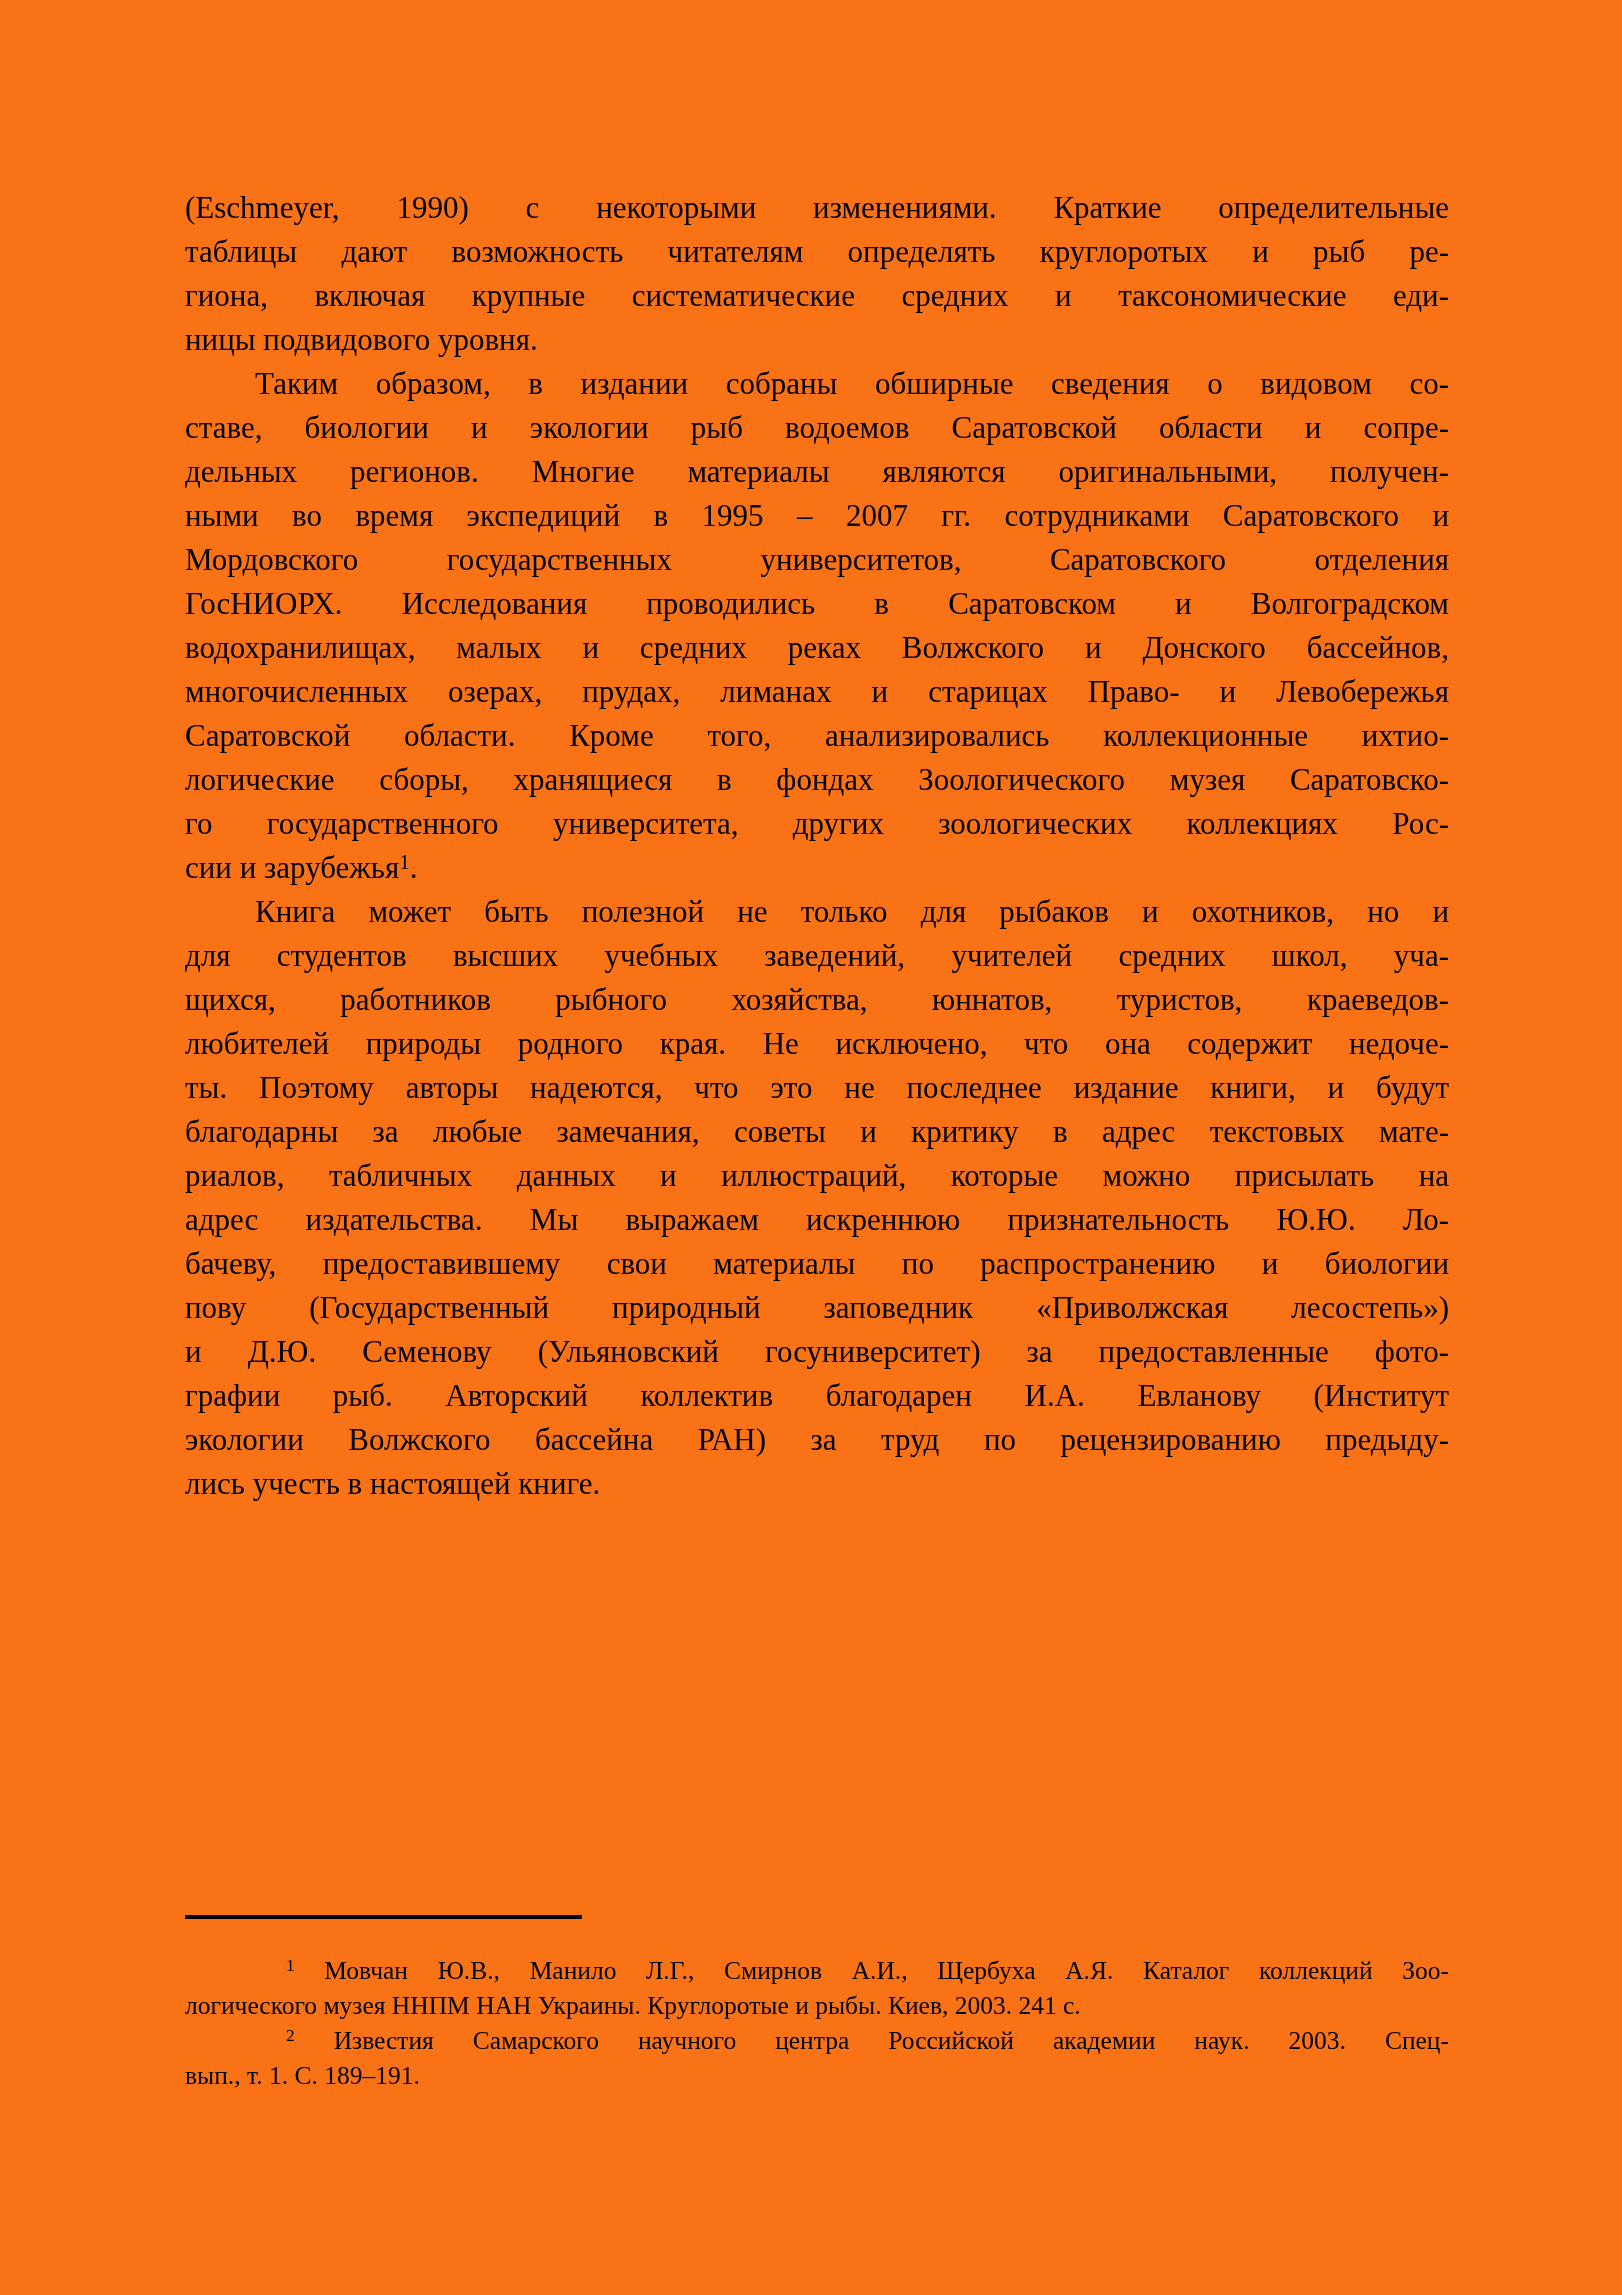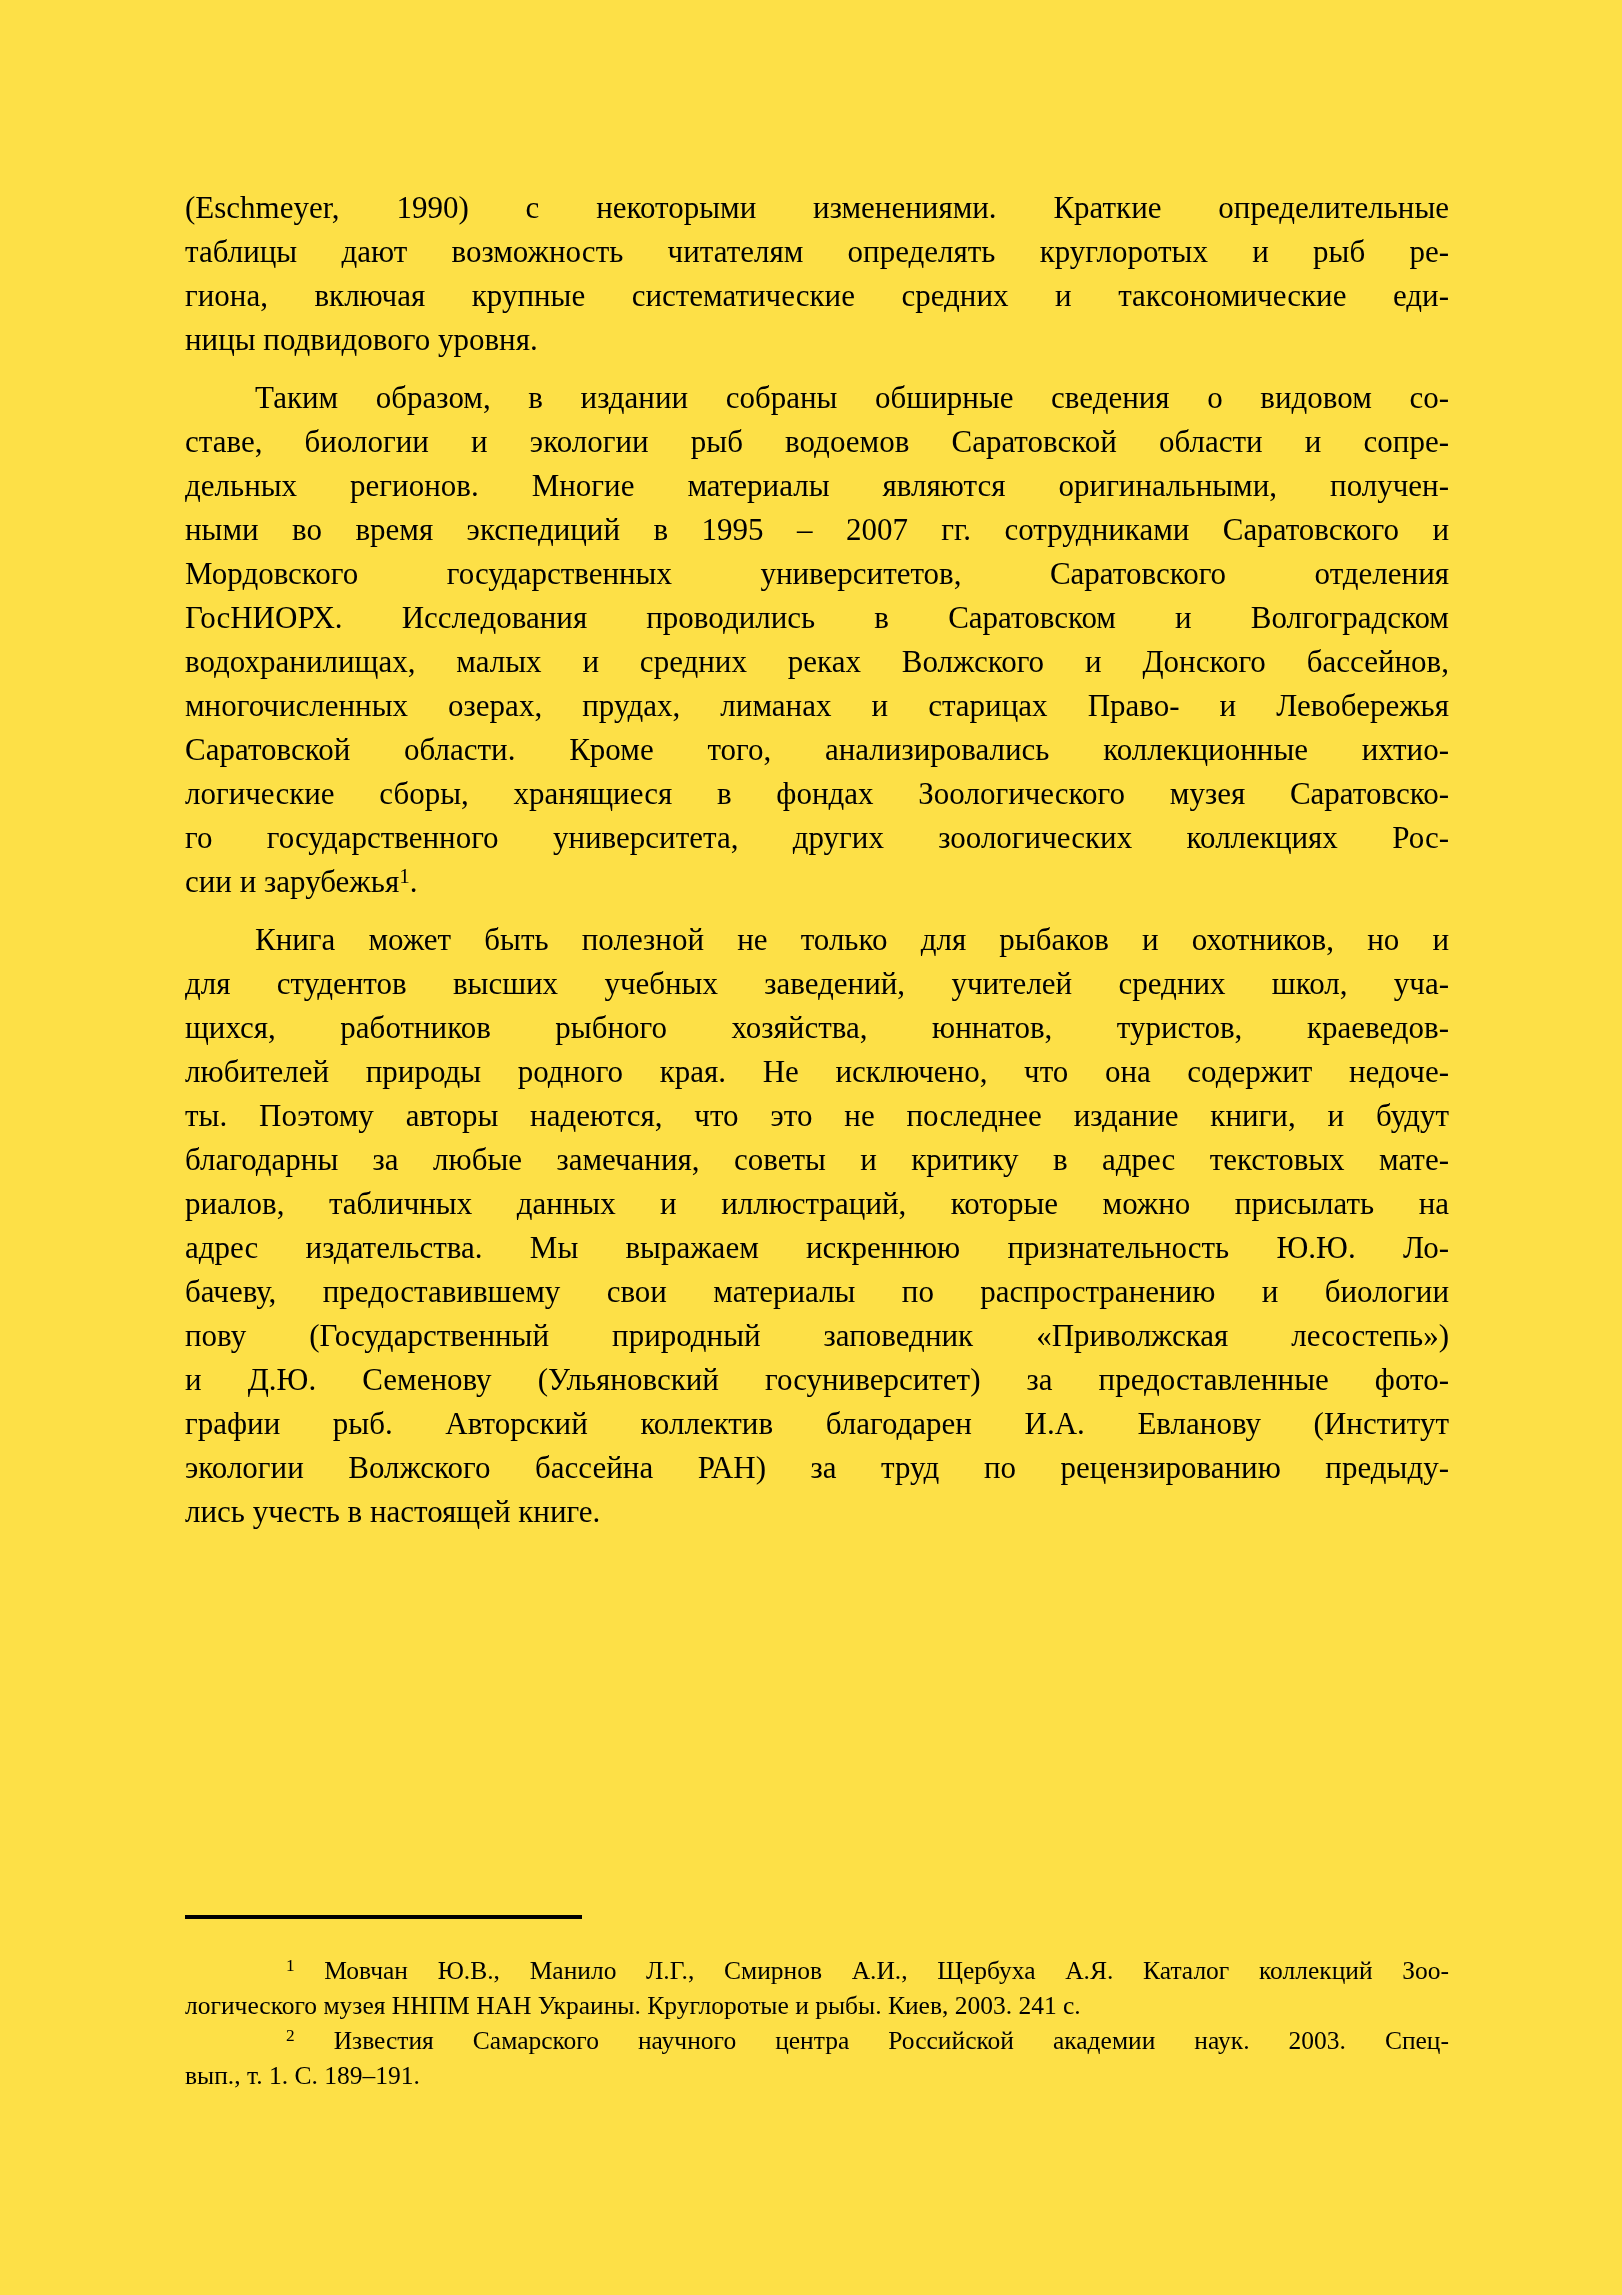--- a/index.html
+++ b/index.html
@@ -1,40 +1,40 @@
 <!DOCTYPE html>
 <html lang="ru" style="font-size:10.5px"><head>
 <meta charset="utf-8">
 <style>
   html, body { margin: 0; padding: 0; background: #ffffff; }
   .page {
     position: relative;
     width: 1623px;
     height: 2295px;
-    background: #fde047;
+    background: #f97316;
     color: #000000;
     font-family: "Liberation Serif", "DejaVu Serif", serif;
     overflow: hidden;
   }
   .main-text {
     position: absolute;
     left: 185px;
     top: 186px;
     width: 1264px;
   }
   .paragraph { margin: 0; padding: 0; }
   .line {
     font-size: 31px;
     line-height: 44px;
     text-align: justify;
     text-align-last: justify;
     white-space: normal;
   }
   .line.last { text-align-last: left; }
-  .line.indent { text-indent: 70px; margin-top: 14px; }
+  .line.indent { text-indent: 70px; }
   .sup {
     font-size: 68%;
     position: relative;
     top: -0.45em;
     line-height: 0;
   }
   .italic { }
   .footnote-area {
     position: absolute;
     left: 185px;

